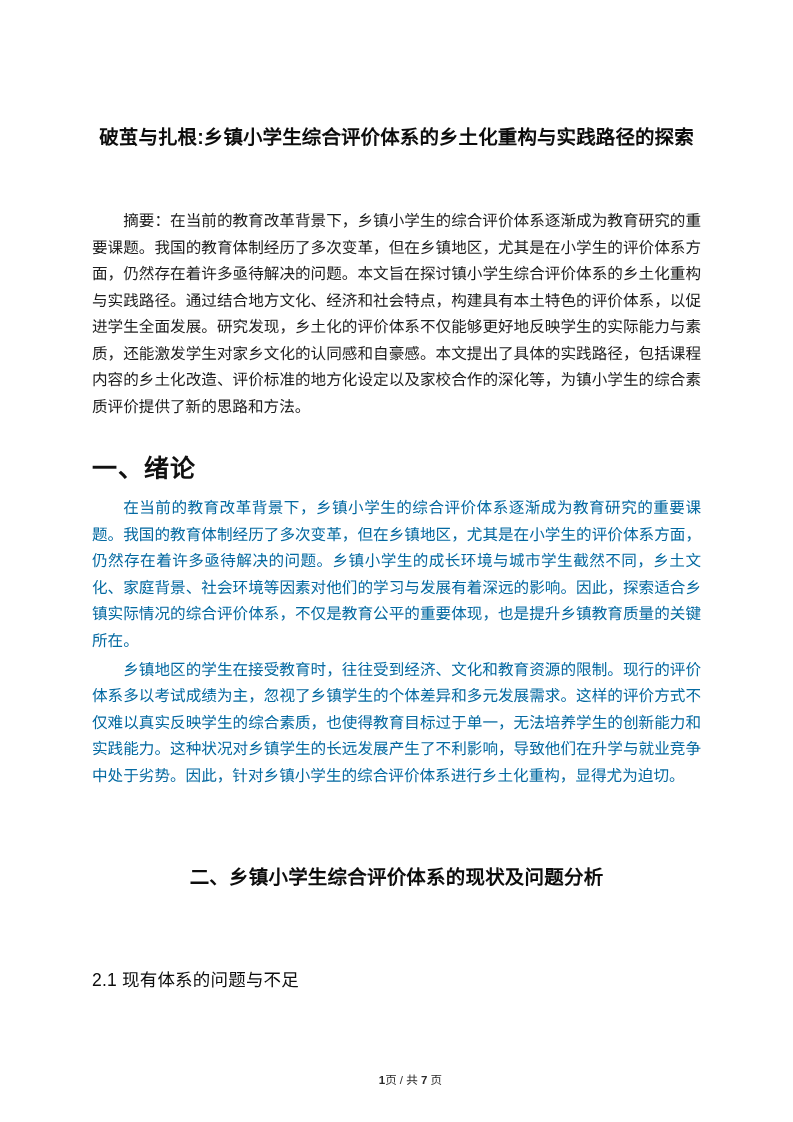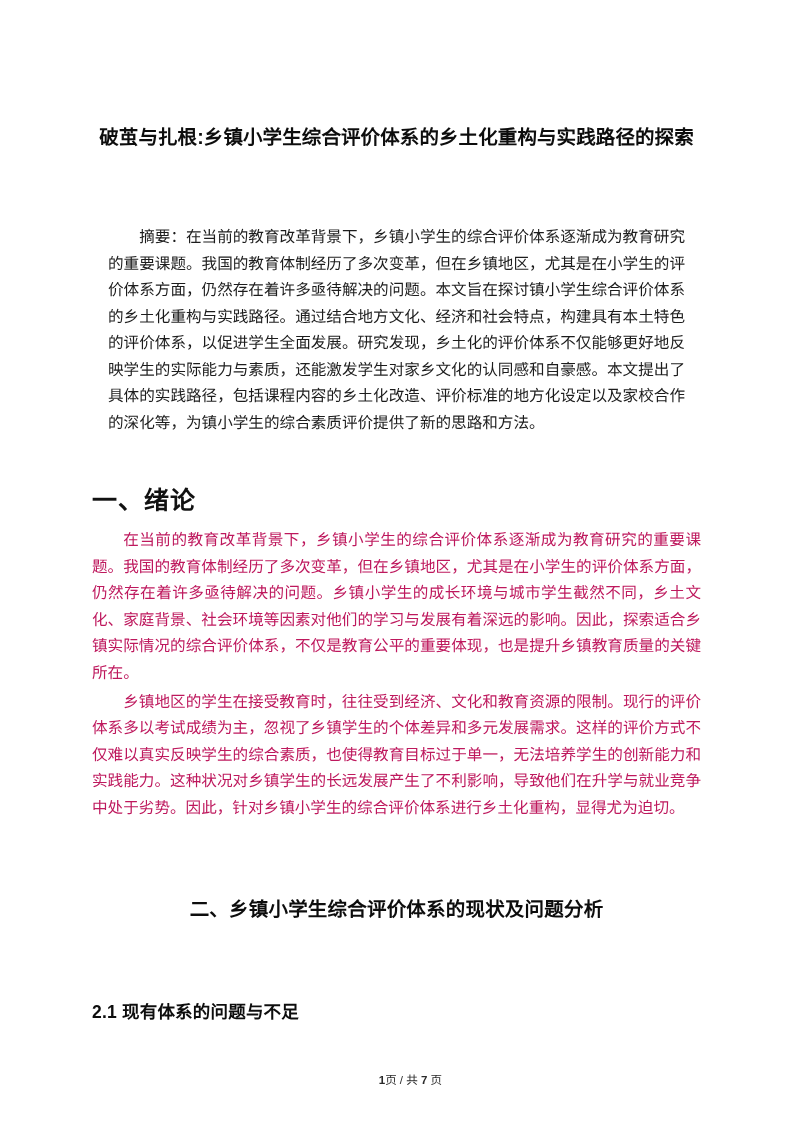--- a/index.html
+++ b/index.html
@@ -37,21 +37,21 @@
     font-family: "Liberation Sans", "DejaVu Sans", sans-serif;
     font-weight: bold;
     font-size: 19.5px;
     line-height: 30px;
     letter-spacing: 0.1px;
     color: #0d0d0d;
   }
 
   
   .abstract {
-    margin: 16px;
+    margin: 0;
     padding-top: 56px;
     text-indent: 2em;
     font-family: "Liberation Serif", "DejaVu Serif", serif;
     font-size: 15.6px;
     line-height: 26.5px;
     text-align: justify;
     text-justify: inter-ideograph;
     color: #1c1c1c;
   }
 
@@ -70,21 +70,21 @@
   
   .body-p {
     margin: 0;
     padding-top: 9px;
     text-indent: 2em;
     font-family: "Liberation Serif", "DejaVu Serif", serif;
     font-size: 15.6px;
     line-height: 26.6px;
     text-align: justify;
     text-justify: inter-ideograph;
-    color: #be185d;
+    color: #0369a1;
   }
   .body-p + .body-p {
     padding-top: 2px;
   }
 
   
   .h2-sans {
     margin: 16px;
     padding-top: 56px;
     text-align: center;
@@ -94,21 +94,21 @@
     line-height: 30px;
     letter-spacing: 0.2px;
     color: #0d0d0d;
   }
 
   
   .h3-sans {
     margin: 0;
     padding-top: 58px;
     font-family: "Liberation Sans", "DejaVu Sans", sans-serif;
-    font-weight: bold;
+    font-weight: normal;
     font-size: 17.5px;
     line-height: 28px;
     letter-spacing: 0.2px;
     color: #0d0d0d;
   }
 
   
   .page-footer {
     position: absolute;
     left: 15px;

